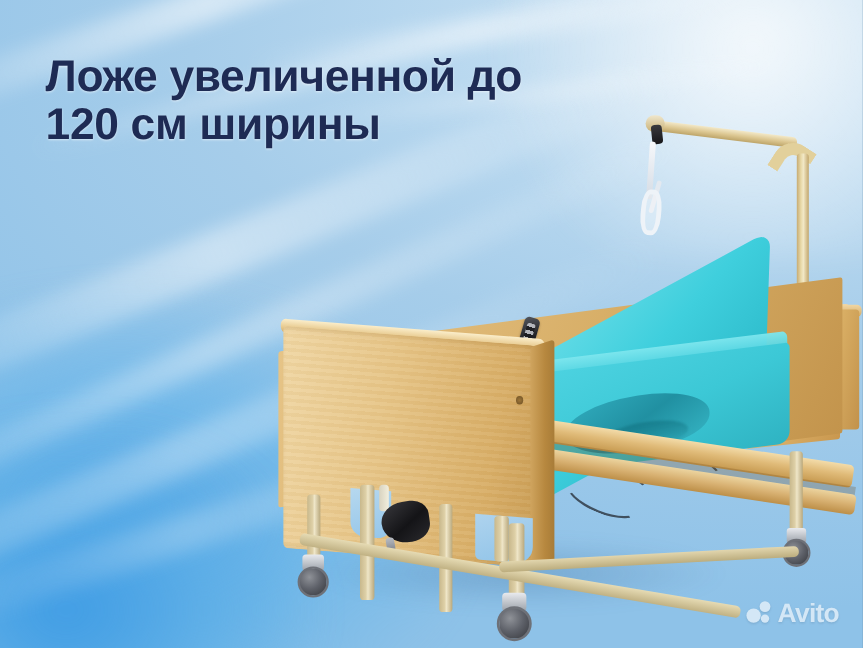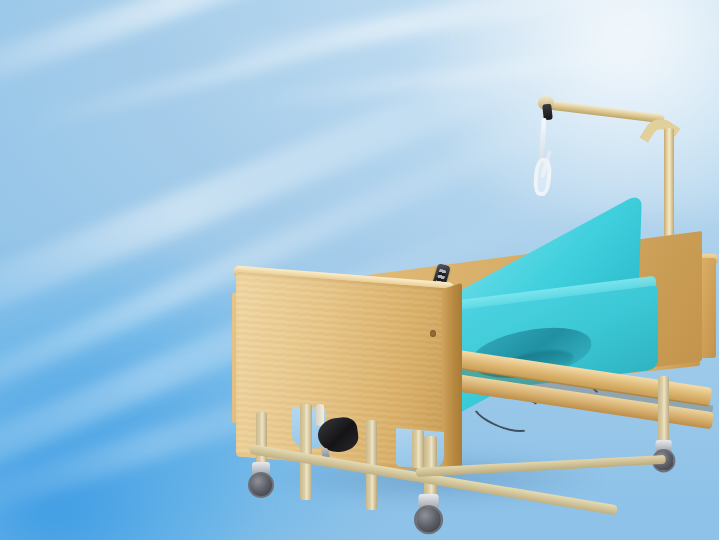--- a/index.html
+++ b/index.html
@@ -422,15 +422,25 @@
     <div class="caster c1">
       <div class="yoke"></div>
       <div class="wheel"></div>
     </div>
     <div class="caster c2">
       <div class="yoke"></div>
       <div class="wheel"></div>
     </div>
   </div>
 
-
+  <h1 class="title">Ложе увеличенной до
+120 см ширины</h1>
+
+  <div class="avito">
+    <span class="avito-mark">
+      <i class="am-big"></i>
+      <i class="am-med"></i>
+      <i class="am-sm"></i>
+    </span>
+    <span class="avito-word">Avito</span>
+  </div>
 
 </div>
 
 </body></html>

